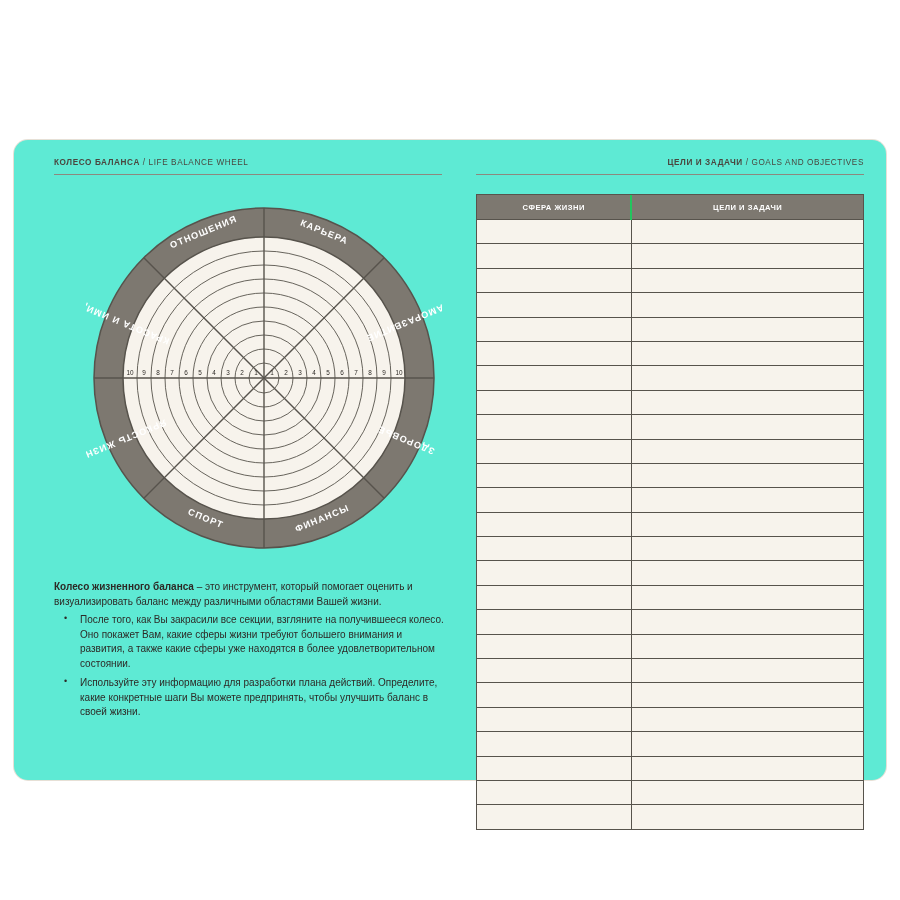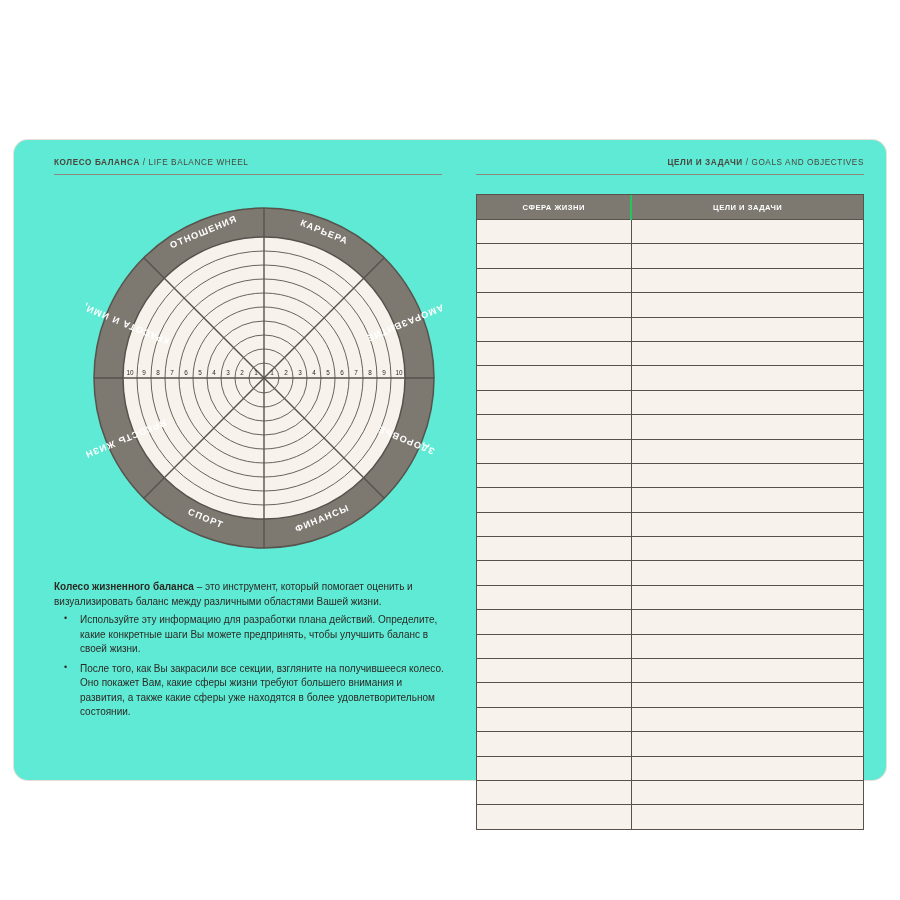--- a/index.html
+++ b/index.html
@@ -195,22 +195,22 @@
           </g>
         </svg>
       </div>
     </div>
 
     <div class="desc">
       <p class="lead">
         <b>Колесо жизненного баланса</b><span> – это инструмент, который помогает оценить и визуализировать баланс между различными областями Вашей жизни.</span>
       </p>
       <ul class="bullets">
+        <li>После того, как Вы закрасили все секции, взгляните на получившееся колесо. Оно покажет Вам, какие сферы жизни требуют большего внимания и развития, а также какие сферы уже находятся в более удовлетворительном состоянии.</li>
         <li>Используйте эту информацию для разработки плана действий. Определите, какие конкретные шаги Вы можете предпринять, чтобы улучшить баланс в своей жизни.</li>
-        <li>После того, как Вы закрасили все секции, взгляните на получившееся колесо. Оно покажет Вам, какие сферы жизни требуют большего внимания и развития, а также какие сферы уже находятся в более удовлетворительном состоянии.</li>
       </ul>
     </div>
 
     <div class="table-wrap">
       <table class="goals">
         <colgroup>
             <col class="c1">
             <col class="c2">
           </colgroup>
         <thead>

